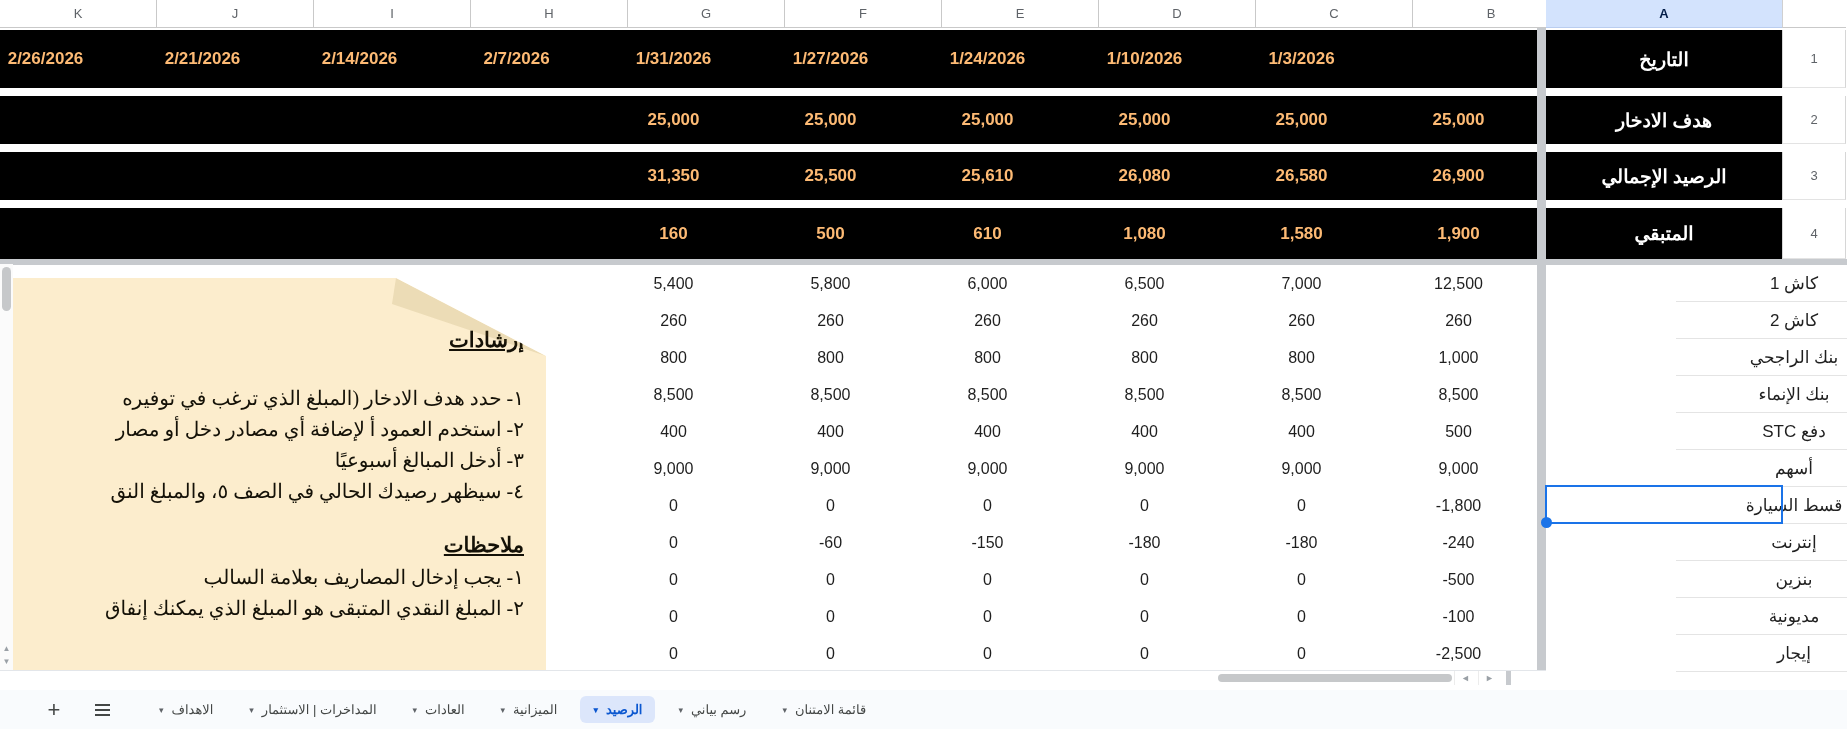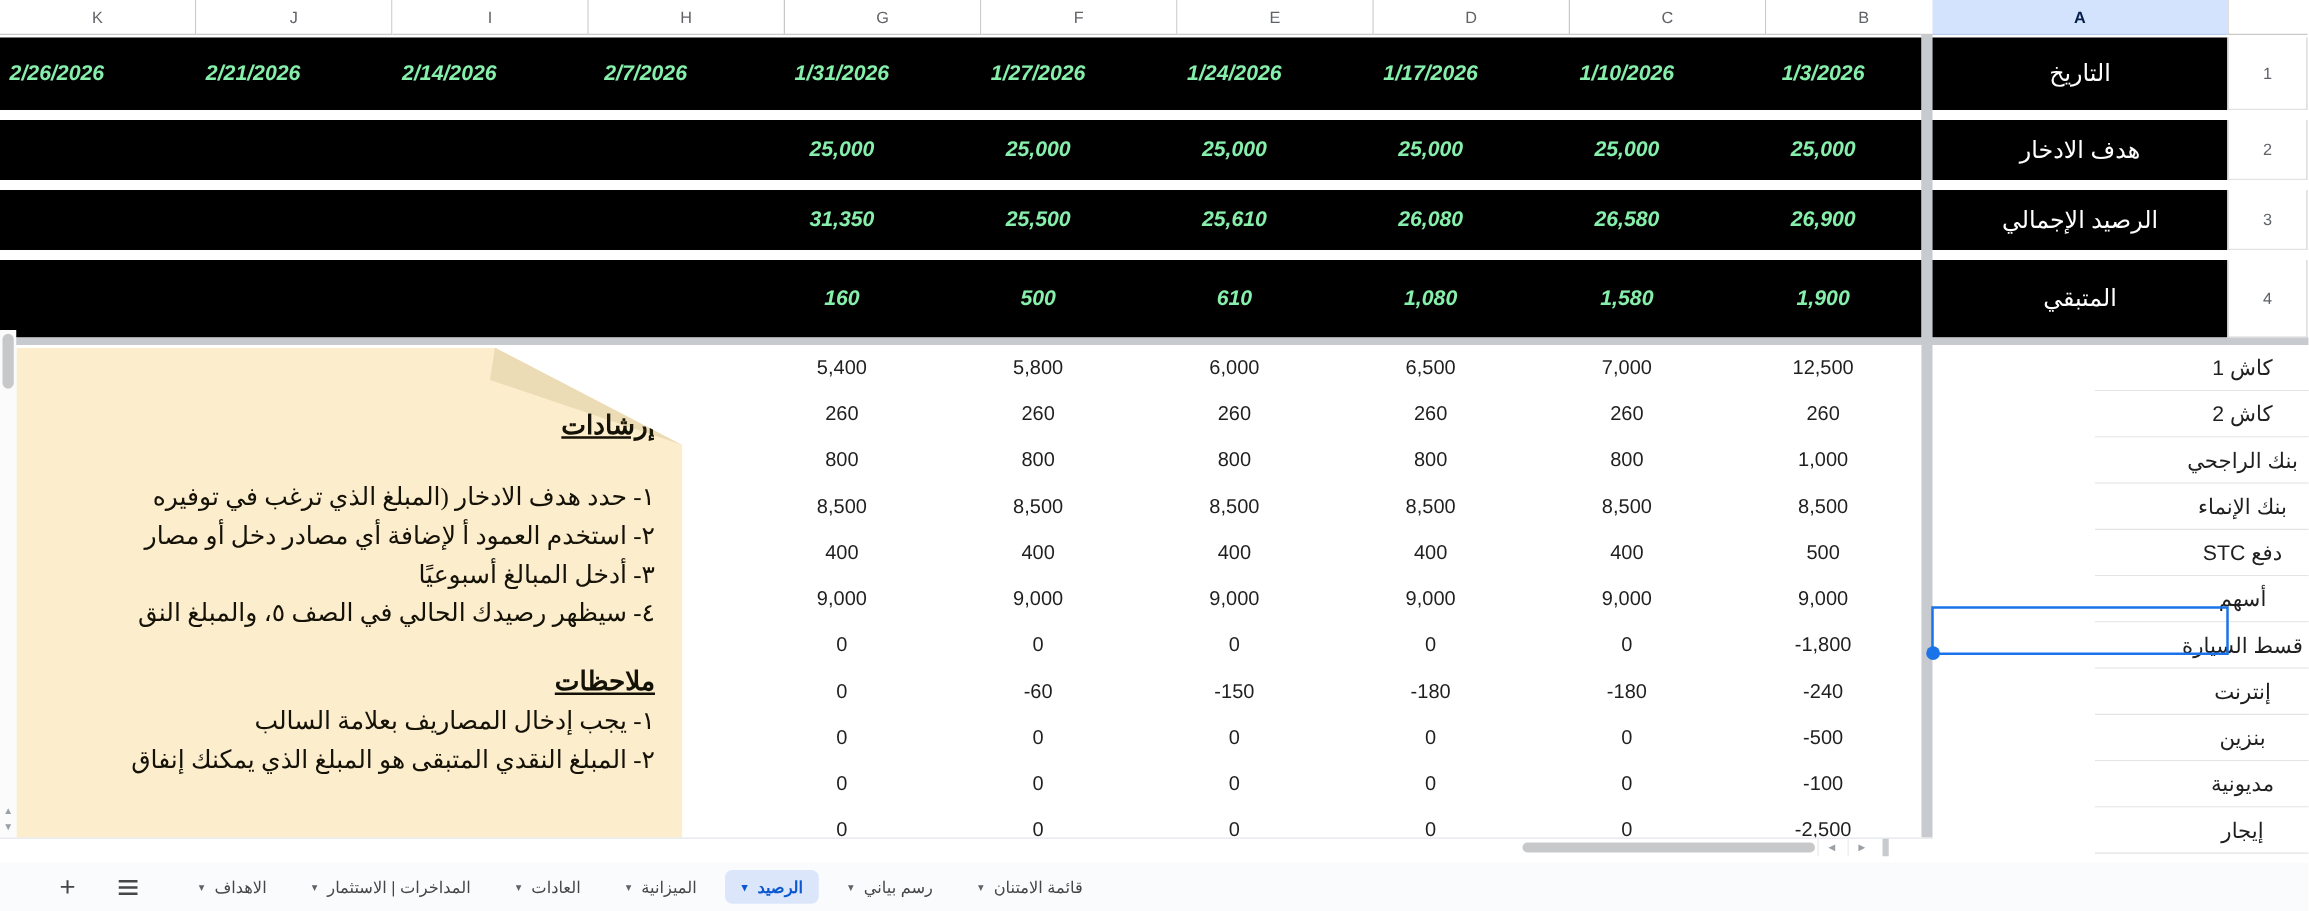--- a/index.html
+++ b/index.html
@@ -20,29 +20,29 @@
   .vgap { width:9px; flex:none; }
   .colhead-a { width:236px; flex:none; display:flex; align-items:center; justify-content:center;
                background:#d3e3fd; color:#041e49; font-size:13px; font-weight:600;
                border-bottom:1px solid #b9cdf0; }
   .corner { width:64px; flex:none; background:#fff; border-bottom:1px solid #c9c9c9; border-left:1px solid #d0d0d0; }
 
   
   .frozen { position:relative; z-index:1; }
   .frow { display:flex; height:48px; margin-bottom:8px; }
   .frow:nth-of-type(1) { height:58px; margin-top:2px; }
-  .frow:nth-of-type(4) { height:62px; margin-bottom:0; }
+  .frow:nth-of-type(4) { height:51px; margin-bottom:0; }
   .frow .cells { width:1537px; display:flex; background:#000; }
   .cell { width:157px; flex:none; display:flex; align-items:center; justify-content:center;
           overflow:hidden; direction:ltr; }
   .cell.c0 { width:124px; }
   .cell span { display:block; width:100%; text-align:center; white-space:nowrap; }
-  .frow .cell { color:#86efac; font-weight:700; font-size:17px;font-style:italic; }
+  .frow .cell { color:#fdba74; font-weight:700; font-size:17px; }
   .frow:nth-of-type(1) .cell.c0 span { width:157px; margin-left:-33px; }
-  .frow .flabel { width:236px; flex:none; background:#000; color:#fff; font-weight:400; font-size:19px;
+  .frow .flabel { width:236px; flex:none; background:#000; color:#fff; font-weight:700; font-size:19px;
                   display:flex; align-items:center; justify-content:center; direction:rtl; }
   .rownum { width:64px; flex:none; display:flex; align-items:center; justify-content:center;
             background:#fff; color:#5f6368; font-size:13px;
             border-bottom:1px solid #e3e3e3; border-left:1px solid #d6d6d6; border-right:1px solid #d6d6d6; }
   .rownum.sel { background:#d3e3fd; color:#041e49; font-weight:700; }
 
   
   .bodyrows { position:relative; z-index:1; }
   .brow { display:flex; height:37px;gap:47px; }
   .brow .cells { width:1537px; display:flex; background:#fff; }
@@ -175,23 +175,20 @@
           <div class="cell">
             <span>1/31/2026</span>
           </div>
           <div class="cell">
             <span>1/27/2026</span>
           </div>
           <div class="cell">
             <span>1/24/2026</span>
           </div>
           <div class="cell">
-            <span>1/17/2026</span>
-          </div>
-          <div class="cell">
             <span>1/10/2026</span>
           </div>
           <div class="cell">
             <span>1/3/2026</span>
           </div>
         </div>
         <div class="vgap"></div>
         <div class="flabel">التاريخ</div>
         <div class="rownum">1</div>
       </div>

